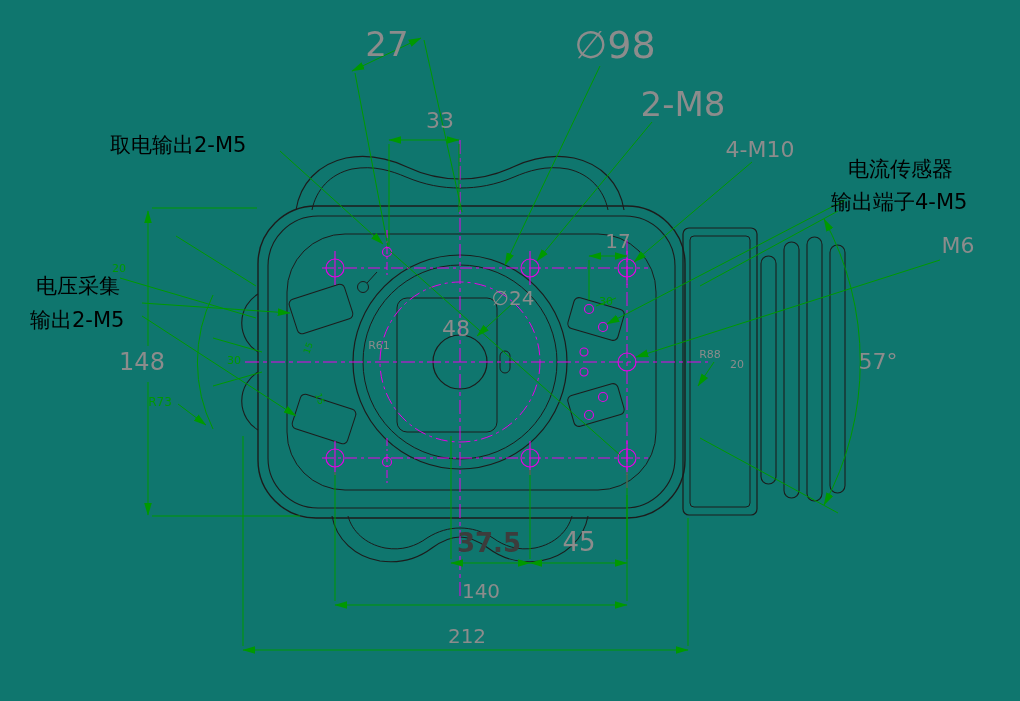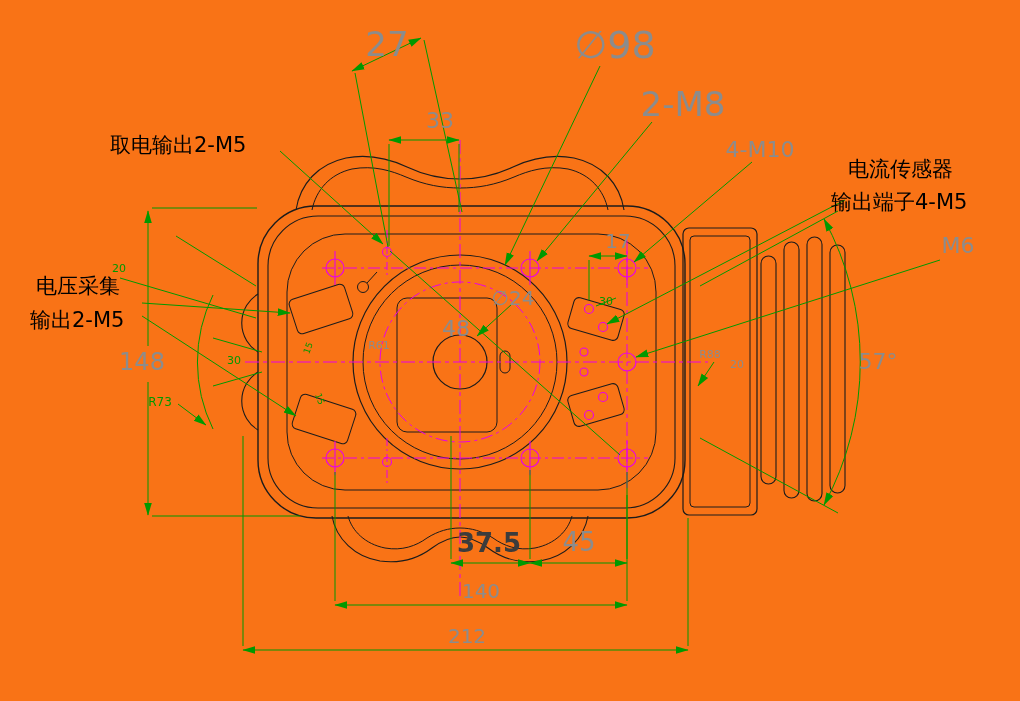--- a/index.html
+++ b/index.html
@@ -1,19 +1,19 @@
 <!DOCTYPE html>
 <html><head>
 <meta charset="utf-8">
 <style>
   html,body{margin:0;padding:0;background:#ffffff;}
   .canvas{
     position:relative;
     width:1020px;height:701px;
-    background:#f97316;
+    background:#0f766e;
     font-family:"DejaVu Sans", sans-serif;
     overflow:hidden;
   }
   svg{display:block;}
   text{font-family:"DejaVu Sans", sans-serif;}
   .dim{fill:#8c8c8c;}
   .dimdark{fill:#3c3c3c;}
   .grn{fill:#009900;}
   .lbl{fill:#000000;}
 </style>

